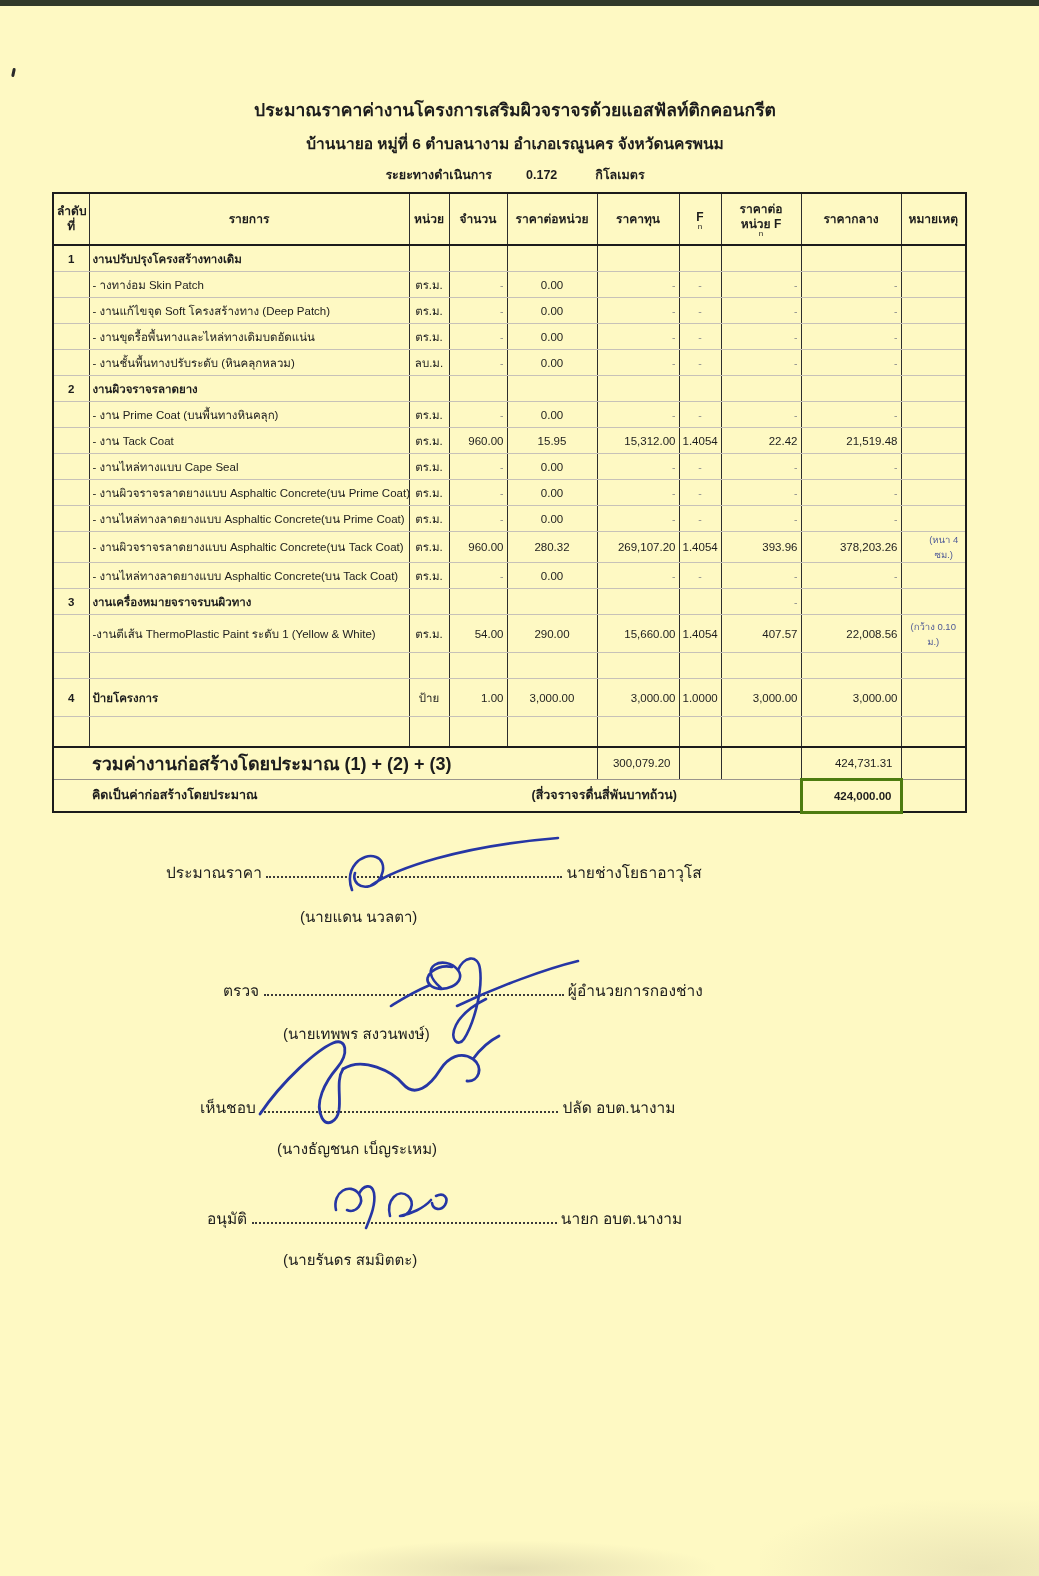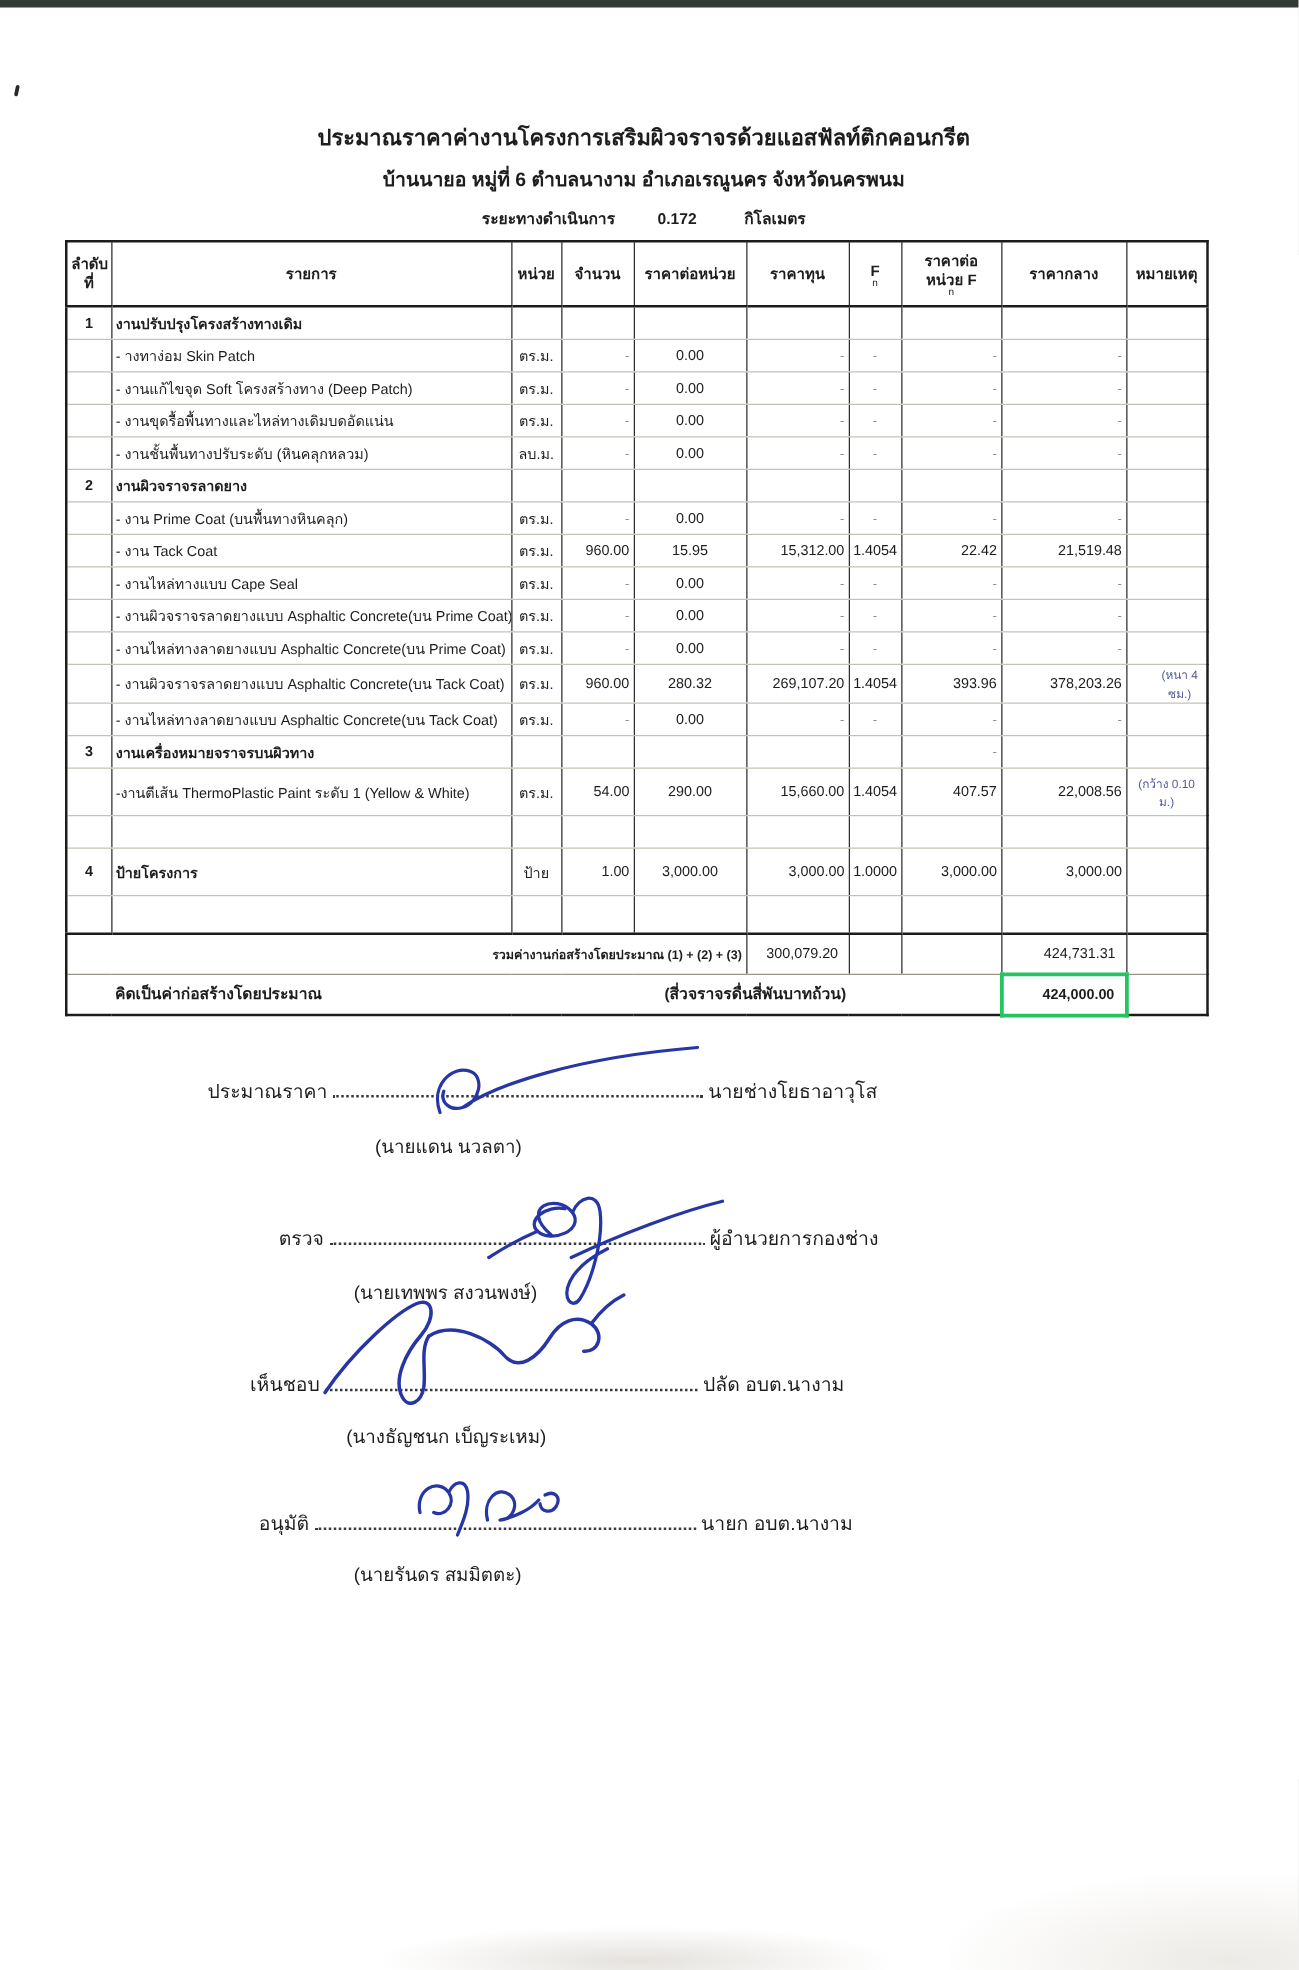--- a/index.html
+++ b/index.html
@@ -1,18 +1,18 @@
 <!DOCTYPE html>
 <html><head>
 <meta charset="utf-8">
 <style>
   html,body{margin:0;padding:0;background:#e8e8e8;}
   .page{
     position:relative; width:1039px; height:1576px; margin:0 auto;
-    background:#ffffff; overflow:hidden;
+    background:#fef9c3; overflow:hidden;
     font-family:"Liberation Sans", sans-serif; color:#1d1d1d;
   }
   
   .top-strip{
     position:absolute; top:0; left:0; width:1039px; height:11px;
     background:linear-gradient(90deg,
       #0d1c10 0%, #24422b 2%, #0a130c 6%, #cfe0cf 9%, #0c150e 11%,
       #10201а 18%, #0b130c 28%, #10231a 42%, #e9f0e8 46%, #0a120b 49%,
       #152a1d 58%, #0b120c 72%, #1a3322 84%, #0c140d 94%, #1c3424 100%);
   }
@@ -53,26 +53,26 @@
   .c-f{text-align:center;}
   .c-upf{text-align:right;padding-right:7px;}
   .c-central{text-align:right;padding-right:10px;}
   .c-remark{text-align:center;font-size:9.5px;}
   tr.sec .c-item, tr.sec .c-no{font-weight:700;}
   td.dash{color:#8d8d8d;font-size:10.5px;}
 
   
   .estimate tfoot td{height:30px;}
   .t1 td{border-top:2px solid #222;border-bottom:1px solid #9a958c;}
-  .t1 .t-label{border-left:none;font-weight:700;font-size:10px;text-align:right;padding-left:38px;}
+  .t1 .t-label{border-left:none;font-weight:700;font-size:18px;text-align:left;padding-left:38px;}
   .t1 .t-num{text-align:right;padding-right:8px;}
   .t2 td{height:29px;margin-top:28px;}
   .t2 .t-label2{border-left:none;font-weight:700;font-size:12.5px;text-align:left;padding-left:38px;}
   .t2 .t-baht{border-left:none;font-weight:700;font-size:12.5px;text-align:center;}
-  .t2 .t-box{border:3px solid #22c55e;font-weight:700;text-align:right;padding-right:8px;}
+  .t2 .t-box{border:3px solid #4d7c0f;font-weight:700;text-align:right;padding-right:8px;}
 
   
   .sig-line{position:absolute;font-size:15.5px;white-space:nowrap;}
   .sig-line .dots{display:inline-block;height:14px;border-bottom:2px dotted #3a3a3a;vertical-align:baseline;}
   .sig-name{position:absolute;font-size:15px;}
   .sig-svg{position:absolute;pointer-events:none;}
   .sig-svg path{fill:none;stroke-linecap:round;stroke-linejoin:round;}
 </style>
 </head>
 <body>

